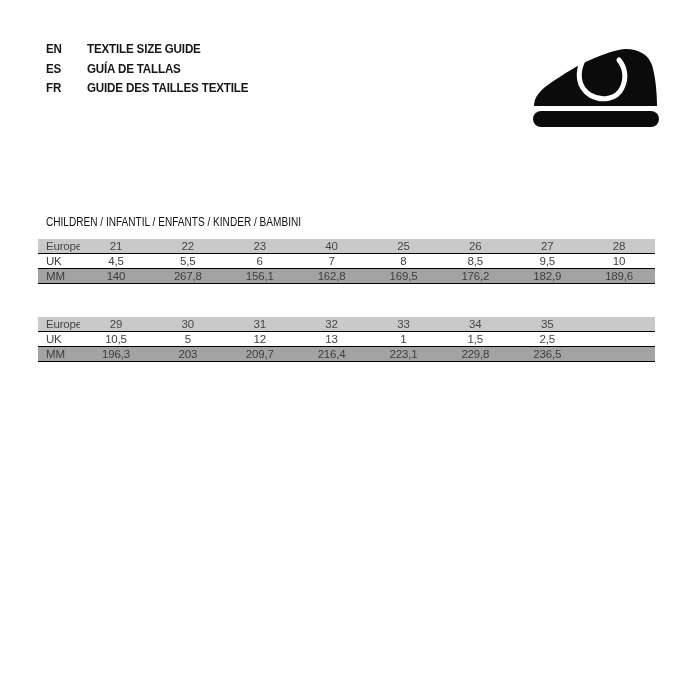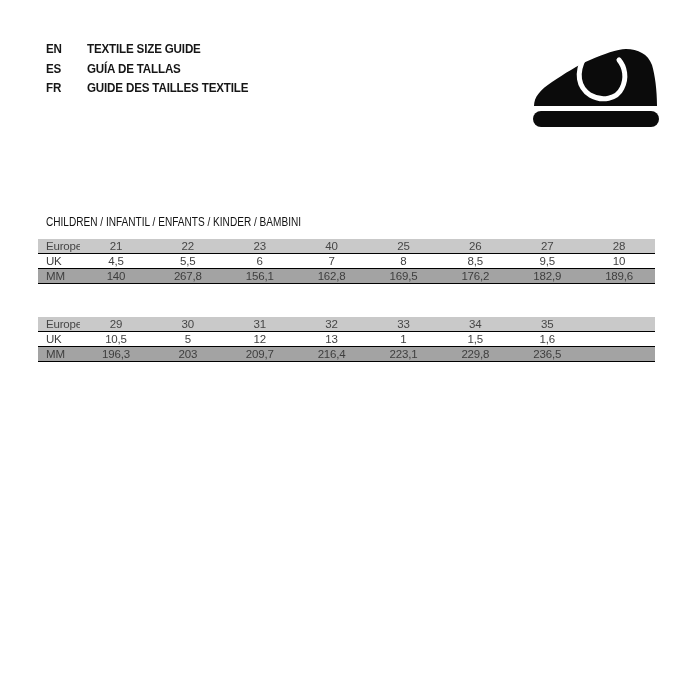--- a/index.html
+++ b/index.html
@@ -122,21 +122,21 @@
         <span class="tcell tval"></span>
       </div>
       <div class="trow">
         <span class="tcell tlabel">UK</span>
         <span class="tcell tval">10,5</span>
         <span class="tcell tval">5</span>
         <span class="tcell tval">12</span>
         <span class="tcell tval">13</span>
         <span class="tcell tval">1</span>
         <span class="tcell tval">1,5</span>
-        <span class="tcell tval">1,6</span>
+        <span class="tcell tval">2,5</span>
         <span class="tcell tval"></span>
       </div>
       <div class="trow talt">
         <span class="tcell tlabel">MM</span>
         <span class="tcell tval">196,3</span>
         <span class="tcell tval">203</span>
         <span class="tcell tval">209,7</span>
         <span class="tcell tval">216,4</span>
         <span class="tcell tval">223,1</span>
         <span class="tcell tval">229,8</span>

